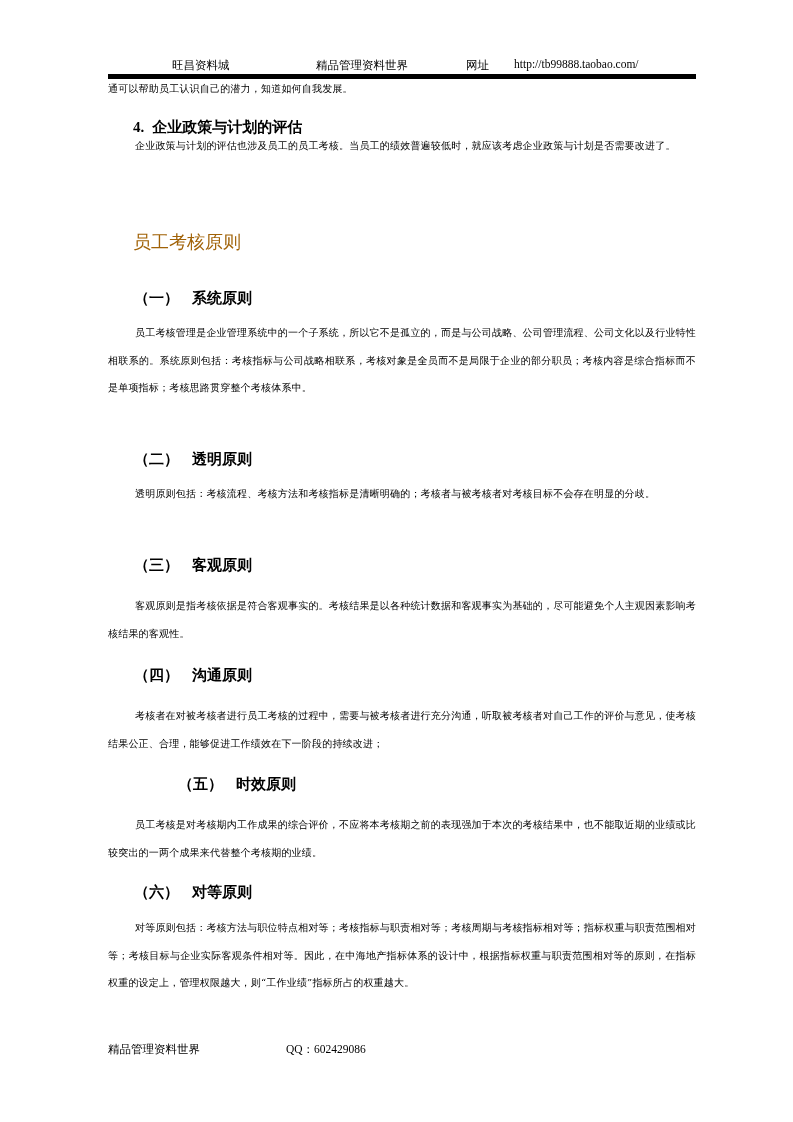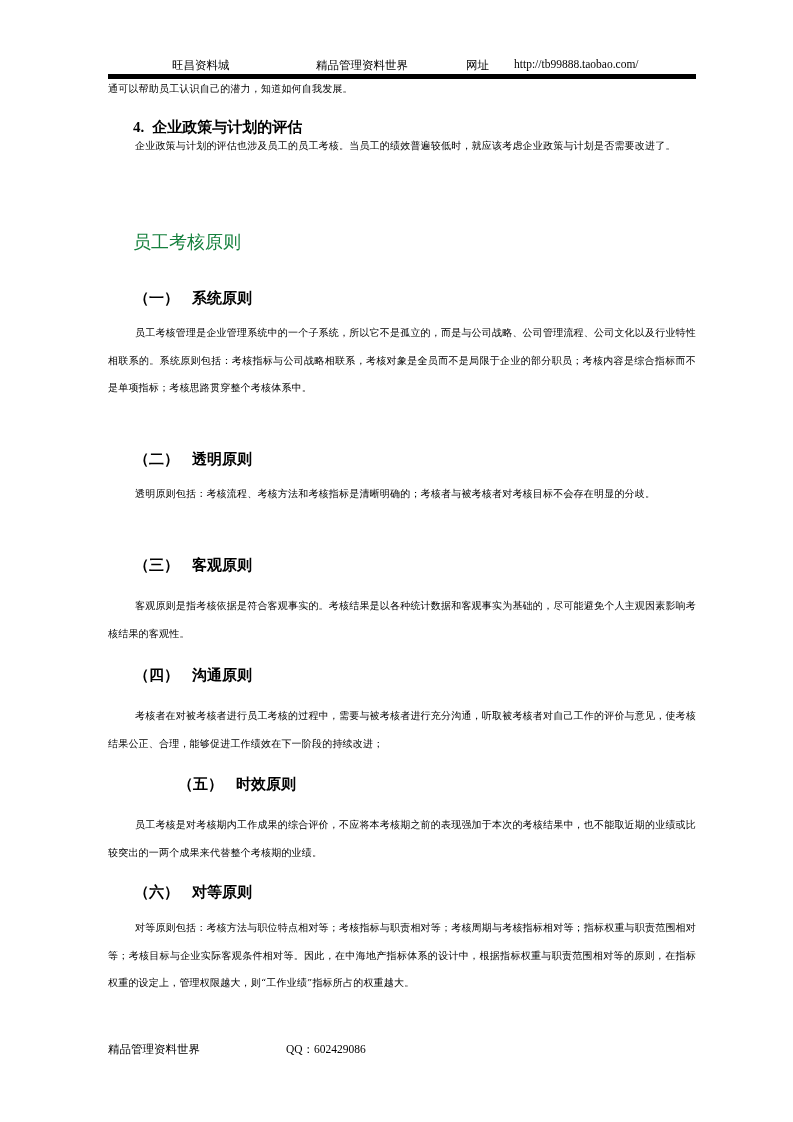--- a/index.html
+++ b/index.html
@@ -13,21 +13,21 @@
   .hdr-3 { left: 358px; }
   .hdr-4 { left: 388px; font-family: "Liberation Serif", serif; margin-left: 18px; }
   .body-text { position: absolute; left: 108px; width: 588px; font-size: 10px; line-height: 27.5px;
                letter-spacing: 0.2px; text-align: justify; }
   .body-text .indent { text-indent: 27px; margin: 0; }
   .noindent { margin: 0; }
   .h-numbered { position: absolute; left: 133px; font-size: 15px; font-weight: bold;
                 font-family: "DejaVu Sans", "Liberation Sans", sans-serif; }
   .h-numbered .num { font-family: "Liberation Serif", serif; margin-right: 8px; }
   .h-section { position: absolute; left: 133px; font-size: 18px; font-weight: normal;
-               font-family: "DejaVu Sans", "Liberation Sans", sans-serif; color: #15803d; }
+               font-family: "DejaVu Sans", "Liberation Sans", sans-serif; color: #a16207; }
   .h-sub { position: absolute; left: 134px; font-size: 15px; font-weight: bold;
            font-family: "DejaVu Sans", "Liberation Sans", sans-serif; }
   .h-sub .paren { display: inline-block; width: 58px; }
   .page-footer { position: absolute; left: 108px; top: 1042px; font-size: 11.5px; width: 588px; }
   .page-footer span { position: absolute; top: 0; white-space: nowrap; }
   .ftr-1 { left: 0; }
   .ftr-2 { left: 178px; font-family: "Liberation Serif", serif; }
 </style>
 </head>
 <body>

